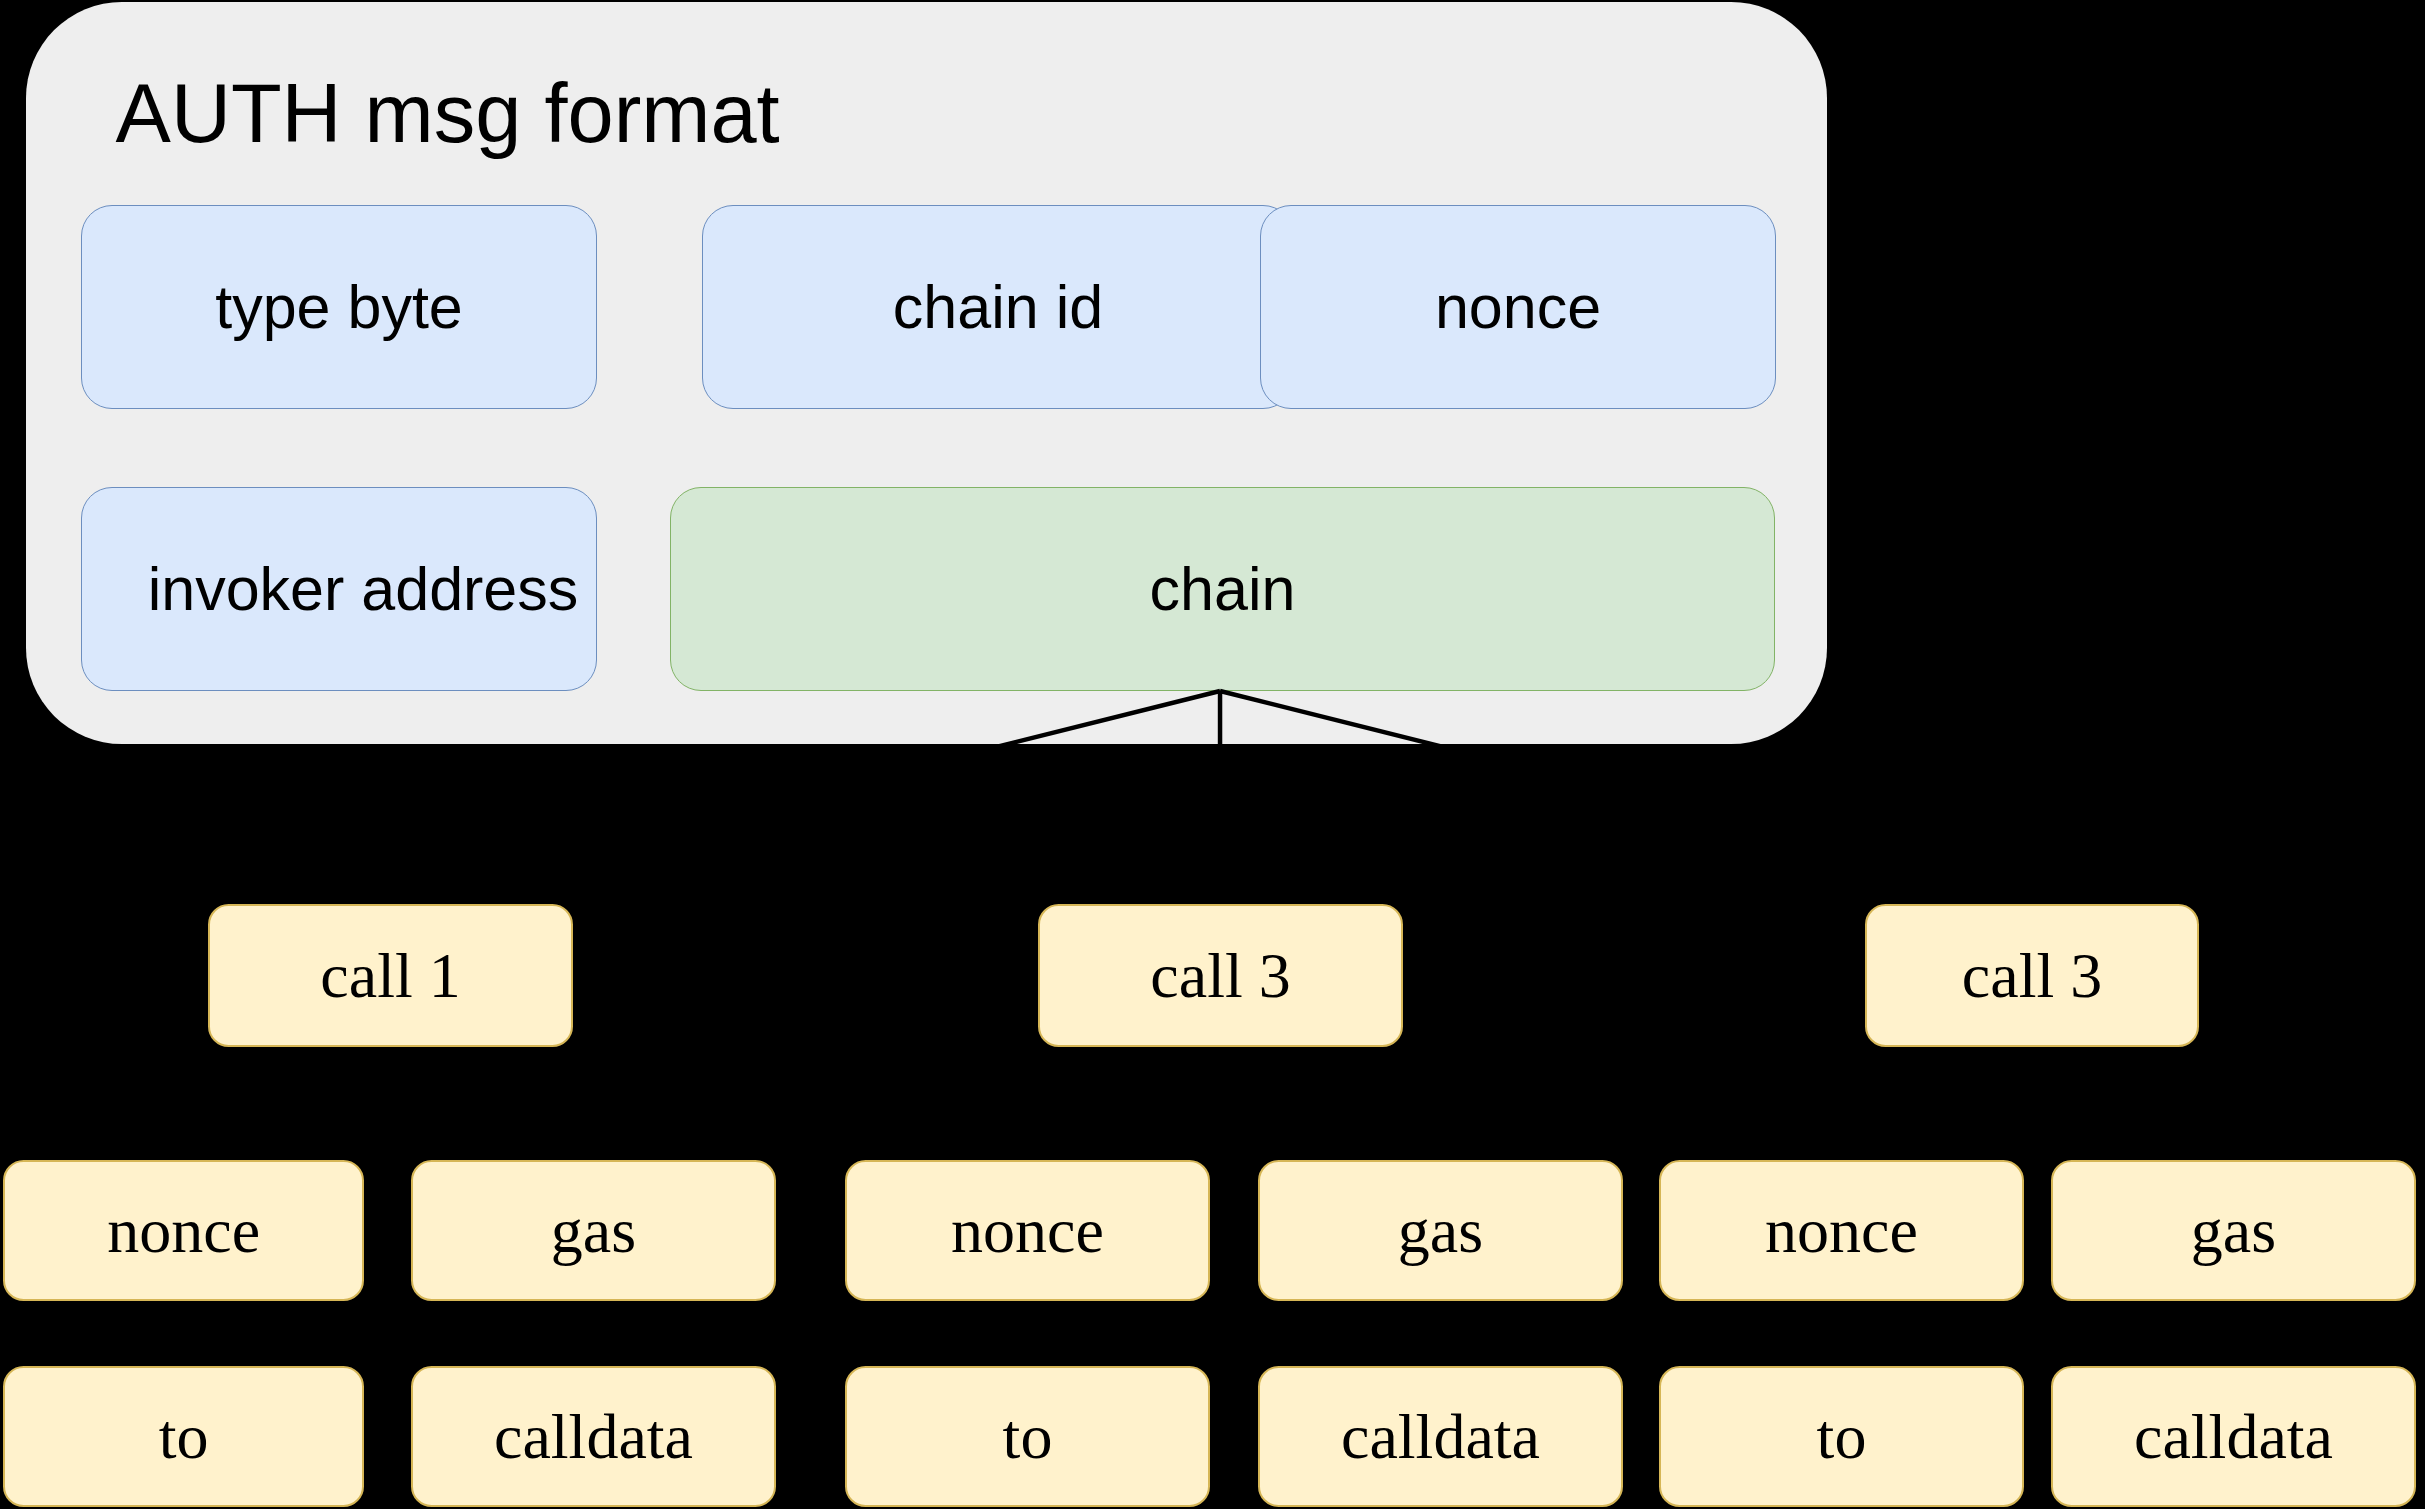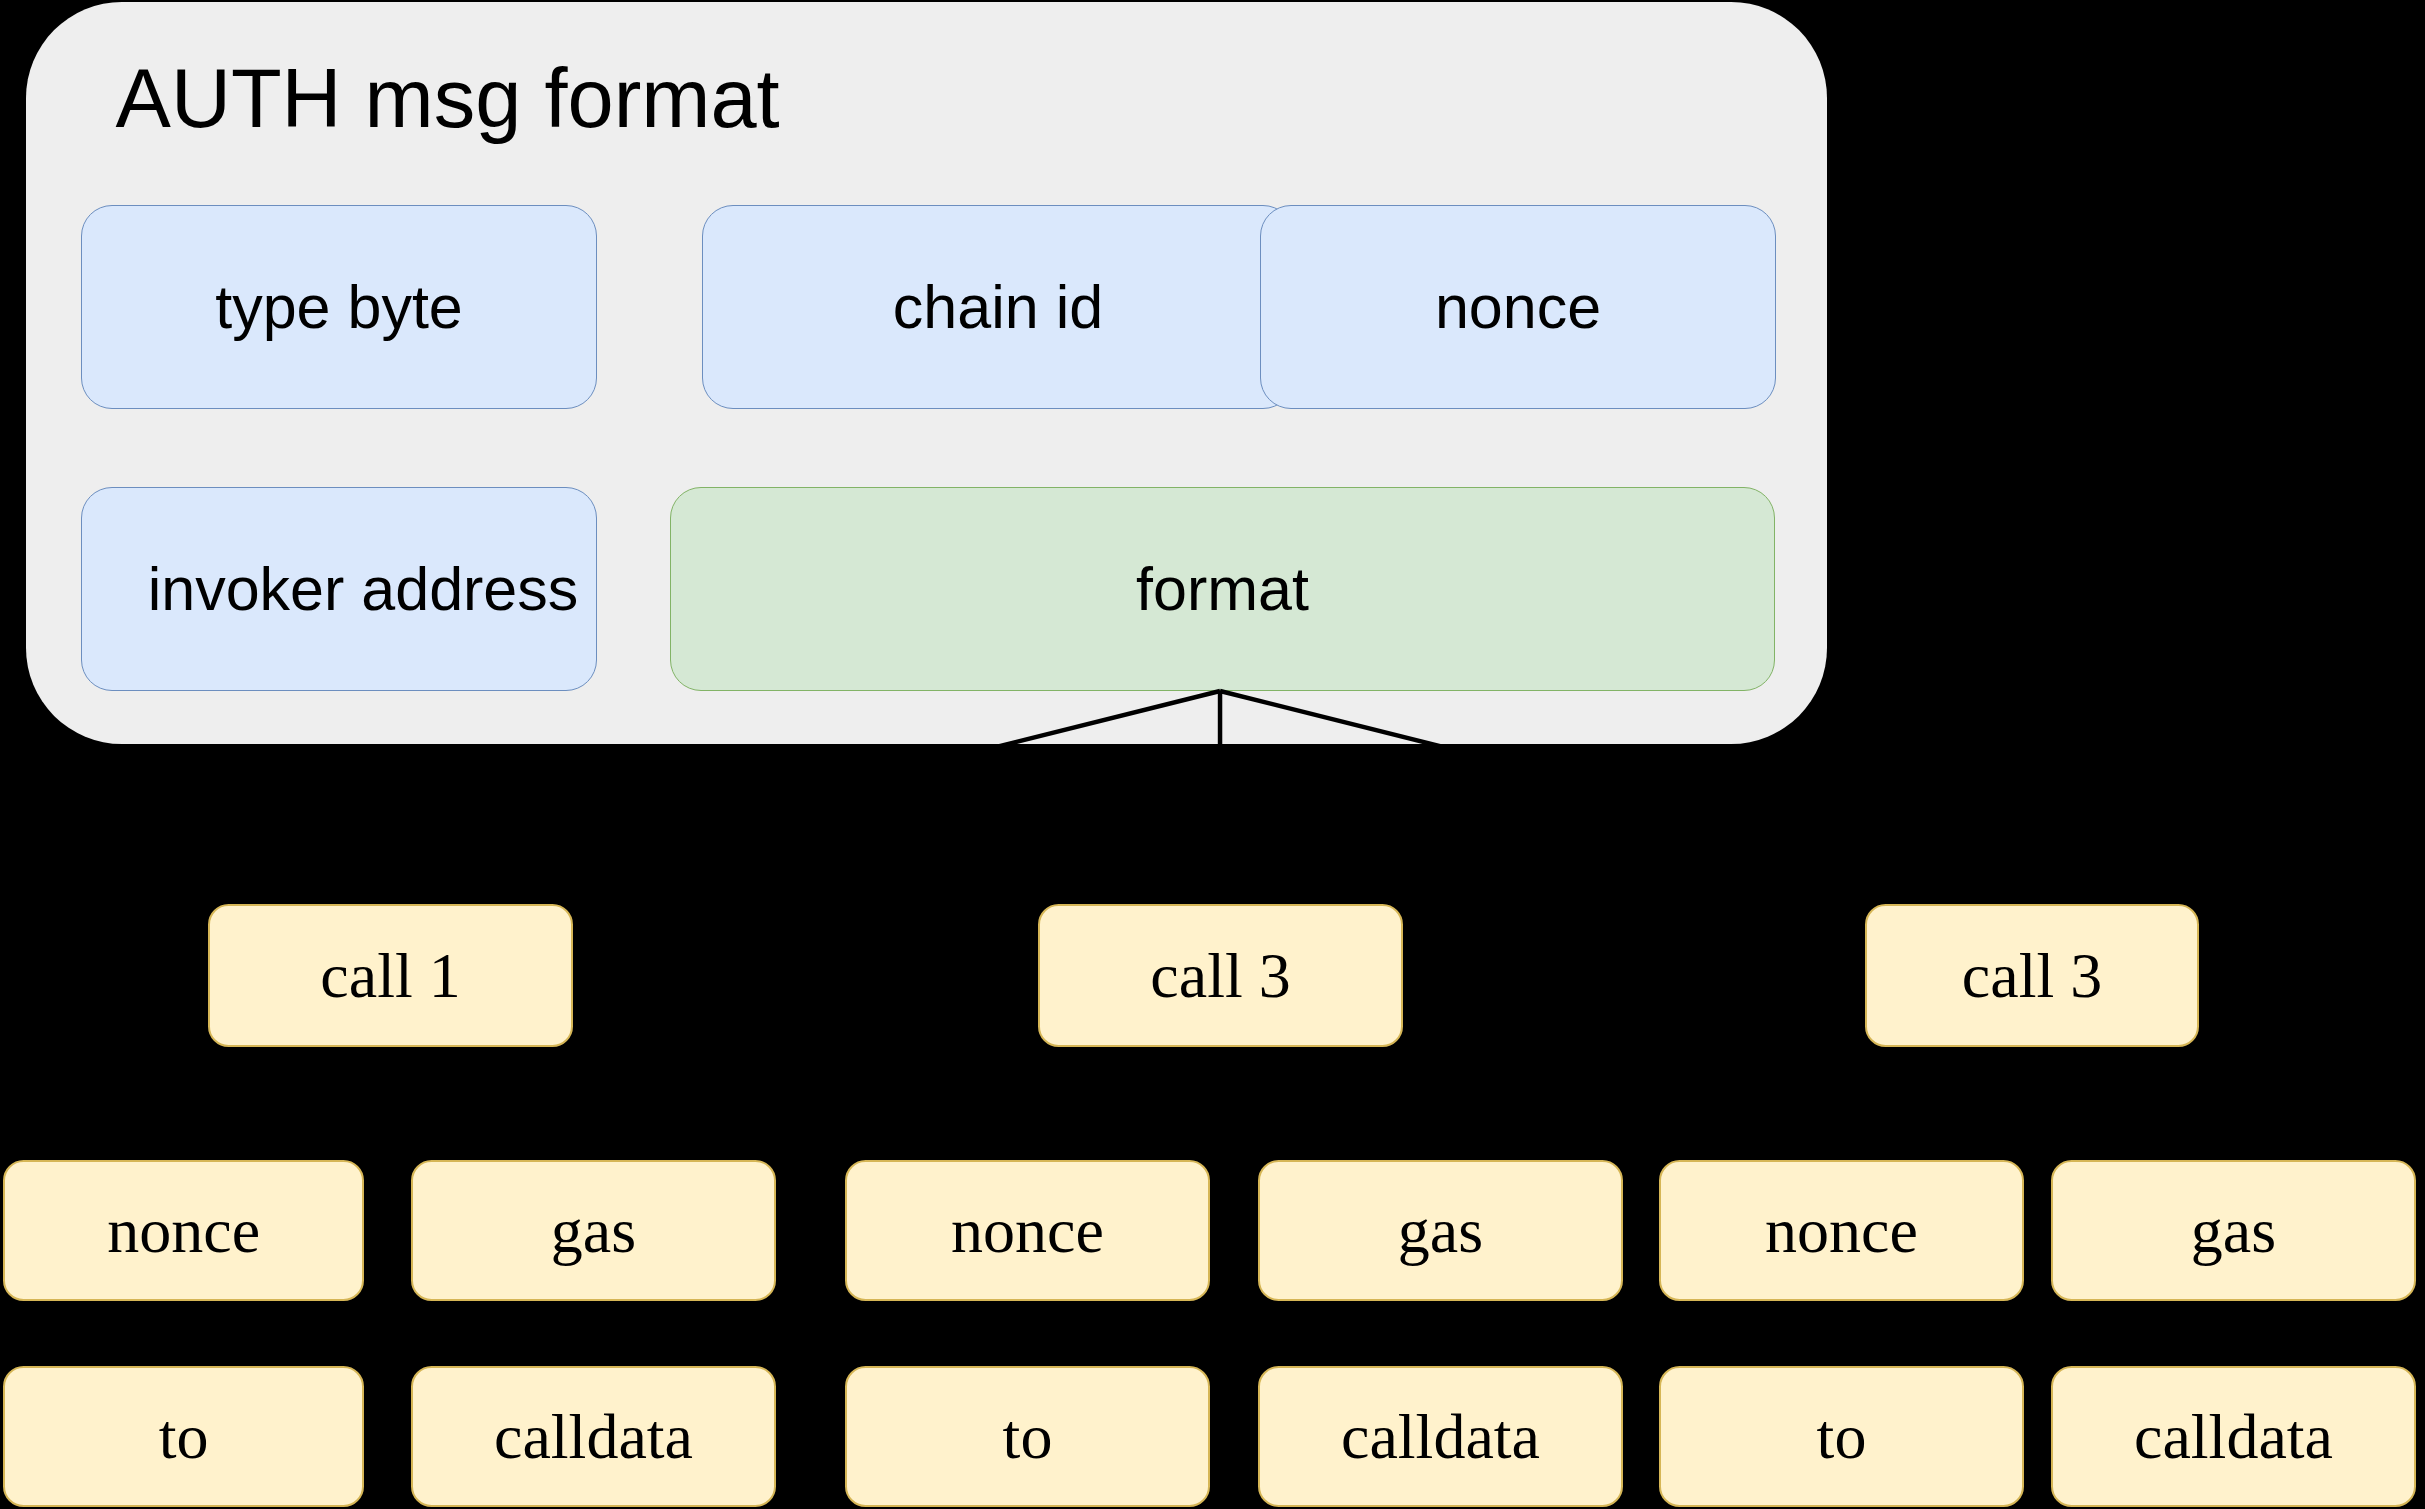--- a/index.html
+++ b/index.html
@@ -23,21 +23,21 @@
     overflow:hidden;
     font-family:"Liberation Sans", sans-serif;
     color:var(--text);
   }
   .panel{
     position:absolute;left:25.6px;top:1.9px;width:1801px;height:742px;
     background:var(--panel-gray);
     border-radius:96px;
   }
   .panel-title{
-    position:absolute;left:90px;top:51px;
+    position:absolute;left:90px;top:66px;
     font-size:83px;line-height:1.1;
     white-space:nowrap;
   }
   .box{
     position:absolute;
     box-sizing:border-box;
     display:flex;align-items:center;justify-content:center;
     white-space:nowrap;
   }
   .blue{
@@ -102,21 +102,21 @@
   <div class="box blue f-chain-id">
     <span>chain id</span>
   </div>
   <div class="box blue f-nonce">
     <span>nonce</span>
   </div>
   <div class="box blue f-invoker">
     <span>invoker address</span>
   </div>
   <div class="box green f-commit">
-    <span>format</span>
+    <span>chain</span>
   </div>
 
   <svg class="connectors" viewBox="0 0 3792 2360" xmlns="http://www.w3.org/2000/svg">
 
     <path class="edge" d="M1907 1080 L610 1404"></path>
     <path class="edge" d="M1907 1080 L1907 1404"></path>
     <path class="edge" d="M1907 1080 L3200 1404"></path>
     <polygon class="arrow" points="610,1430 590,1396 630,1396"></polygon>
     <polygon class="arrow" points="1907,1430 1887,1396 1927,1396"></polygon>
     <polygon class="arrow" points="3200,1430 3180,1396 3220,1396"></polygon>

